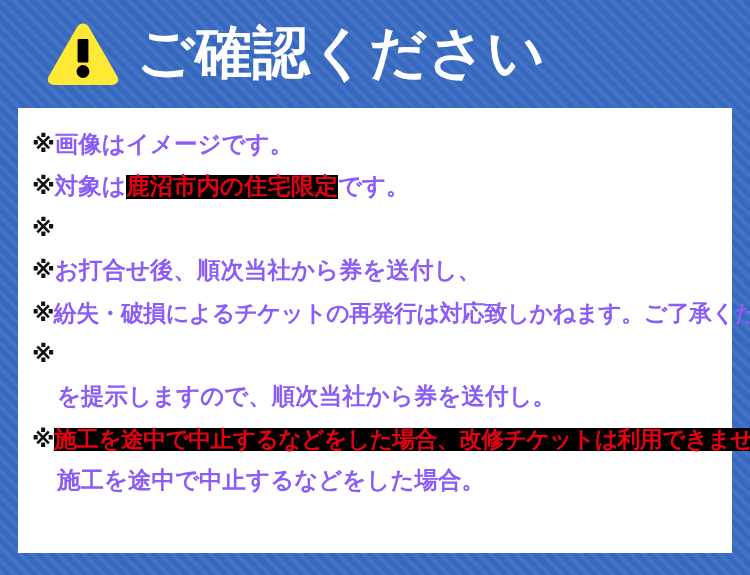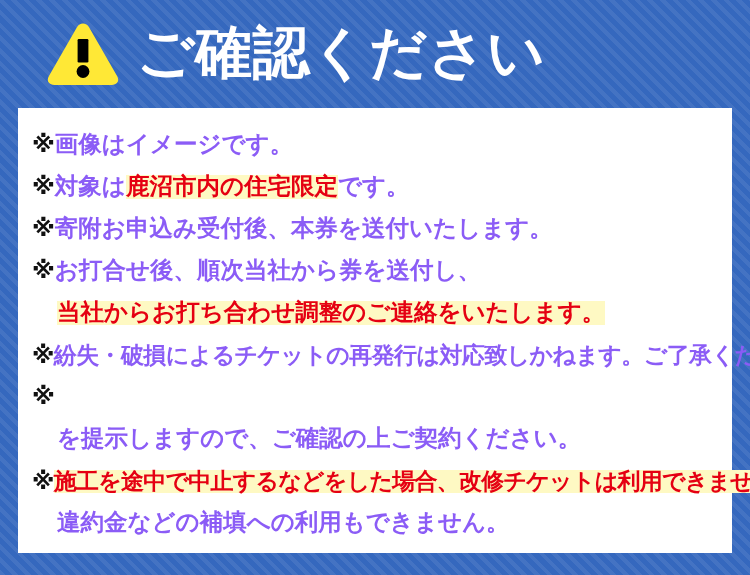--- a/index.html
+++ b/index.html
@@ -101,21 +101,21 @@
     font-size: 23px;
     letter-spacing: -0.75px;
   }
 
   .mark {
     color: #111111;
     flex: 0 0 auto;
   }
 
   .hl {
-    background: #fef9c3;
+    background: #000000;
     box-decoration-break: clone;
     -webkit-box-decoration-break: clone;
   }
 
   .red {
     color: #e50012;
   }
 
   .blk {
     color: #8b5cf6;
@@ -146,48 +146,44 @@
 
     <div class="line">
       <span class="mark">※</span>
       <span class="blk">対象は</span>
       <span class="red hl">鹿沼市内の住宅限定</span>
       <span class="blk">です。</span>
     </div>
 
     <div class="line">
       <span class="mark">※</span>
-      <span class="blk">寄附お申込み受付後、本券を送付いたします。</span>
     </div>
 
     <div class="line">
       <span class="mark">※</span>
       <span class="blk">お打合せ後、順次当社から券を送付し、</span>
     </div>
 
-    <div class="line indent">
-      <span class="red hl">当社からお打ち合わせ調整のご連絡をいたします。</span>
-    </div>
 
     <div class="line tight">
       <span class="mark">※</span>
       <span class="blk">紛失・破損によるチケットの再発行は対応致しかねます。ご了承ください。</span>
     </div>
 
     <div class="line">
       <span class="mark">※</span>
     </div>
 
     <div class="line indent">
-      <span class="blk">を提示しますので、ご確認の上ご契約ください。</span>
+      <span class="blk">を提示しますので、順次当社から券を送付し。</span>
     </div>
 
     <div class="line tighter">
       <span class="mark">※</span>
       <span class="red hl">施工を途中で中止するなどをした場合、改修チケットは利用できません。</span>
     </div>
 
     <div class="line indent">
-      <span class="blk">違約金などの補填への利用もできません。</span>
+      <span class="blk">施工を途中で中止するなどをした場合。</span>
     </div>
 
   </div>
 </div>
 
 </body></html>

